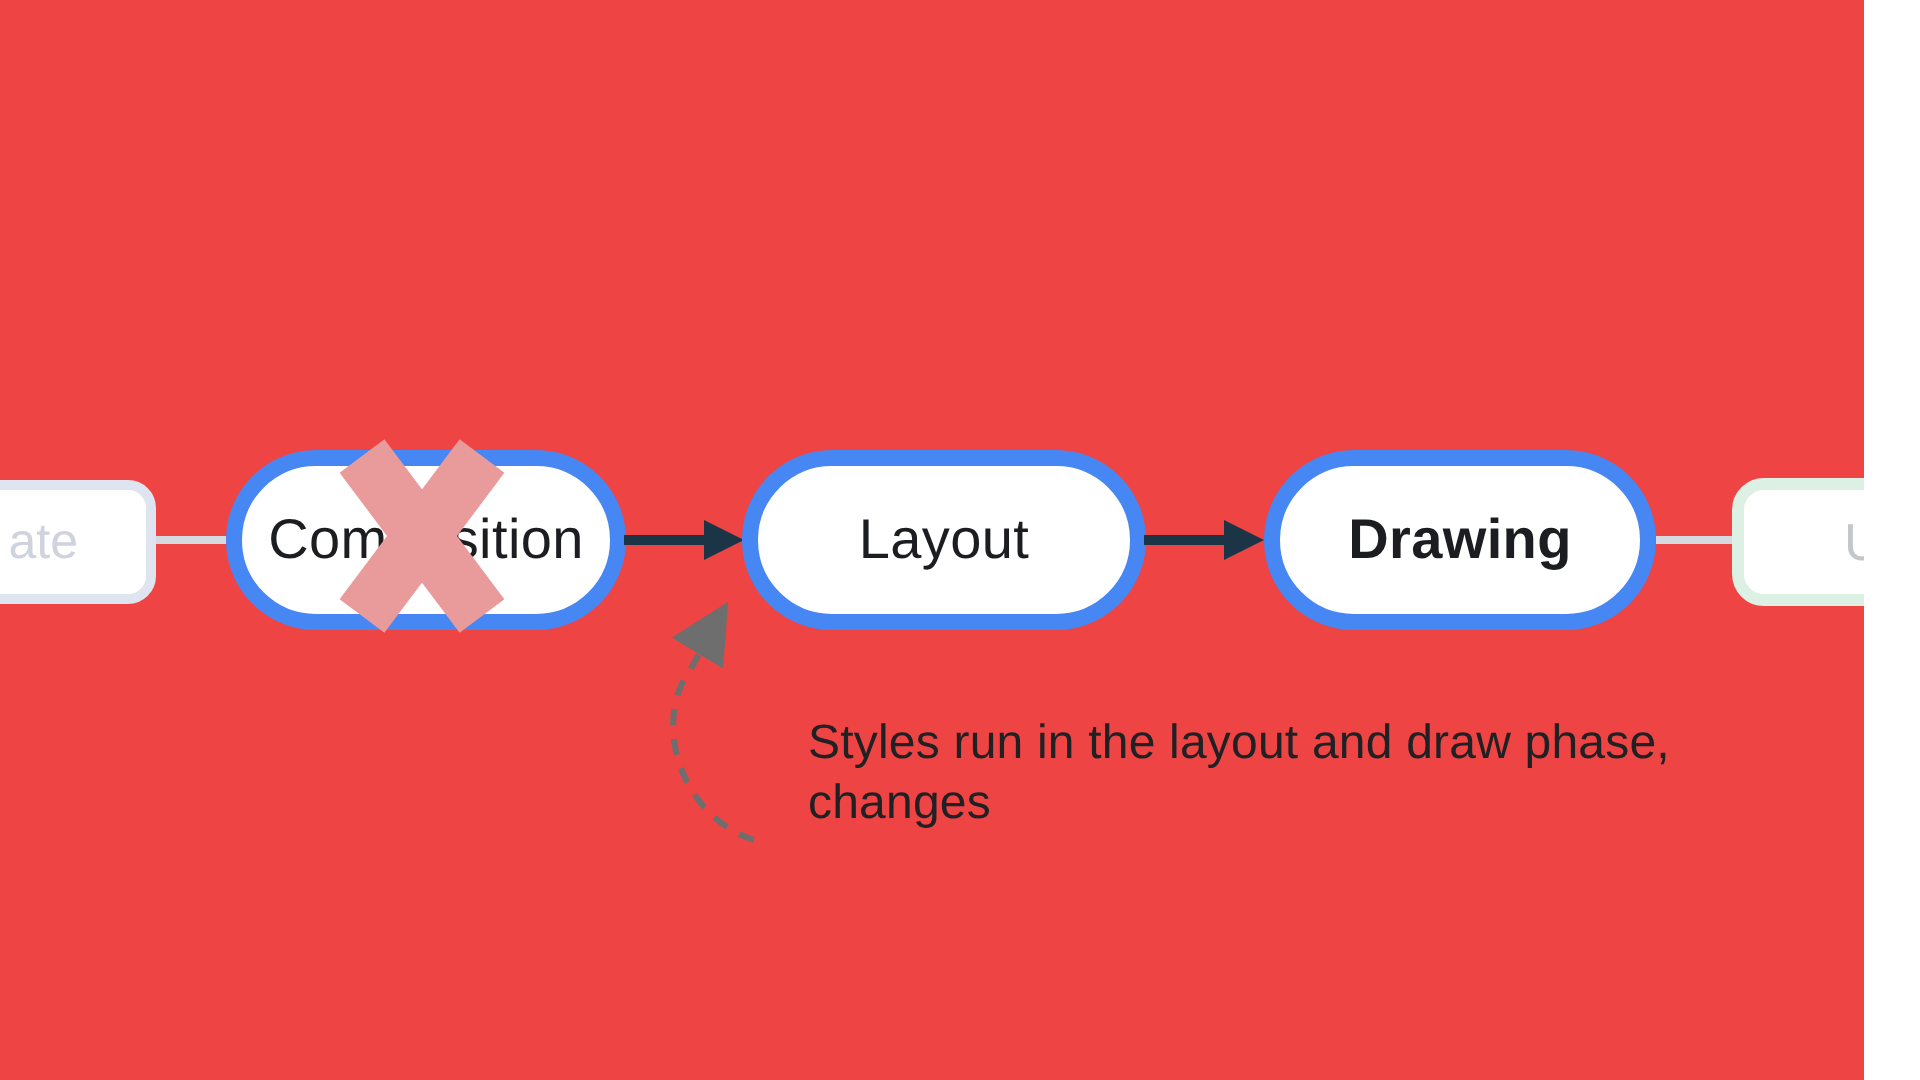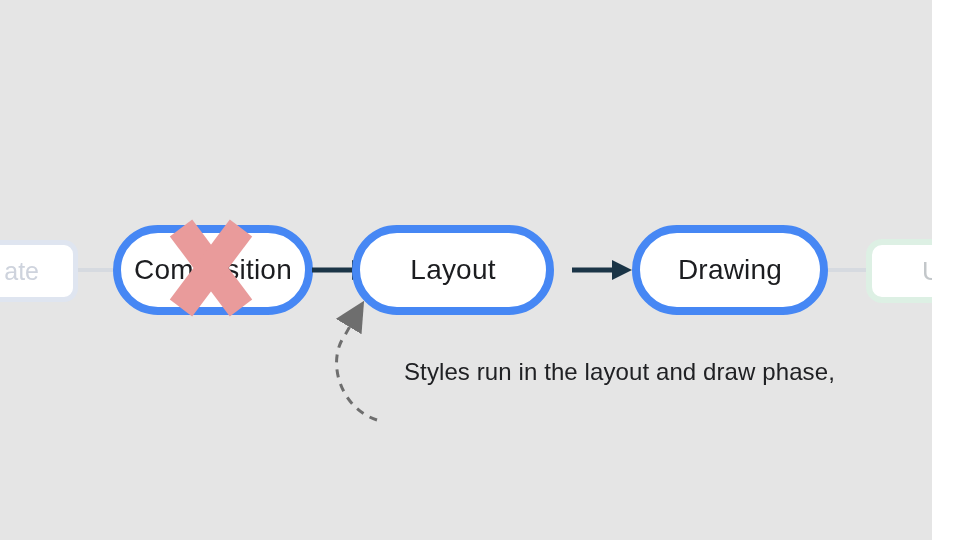--- a/index.html
+++ b/index.html
@@ -5,43 +5,43 @@
   html, body {
     margin: 0;
     padding: 0;
     background: #ffffff;
     font-family: "Liberation Sans", sans-serif;
   }
   #screen {
     position: relative;
     width: 932px;
     height: 540px;
-    background: #e5e5e5;
+    background: #ef4444;
     overflow: hidden;
   }
   .node {
     position: absolute;
     box-sizing: border-box;
     background: #ffffff;
     display: flex;
     align-items: center;
     justify-content: center;
   }
   .node-main {
     top: 225px;
     height: 90px;
     border: 8px solid #4687f4;
     border-radius: 45px;
     font-size: 28px;
     color: #1c1d20;
     letter-spacing: 0.2px;
   }
   .node-composition { left: 113px; width: 200px; }
-  .node-layout      { left: 352px; width: 202px; }
-  .node-drawing     { left: 632px; width: 196px; }
+  .node-layout      { left: 371px; width: 202px; }
+  .node-drawing     { left: 632px; width: 196px; font-weight: bold; }
 
   .node-faded-left {
     left: -100px;
     top: 240px;
     width: 178px;
     height: 62px;
     border: 5px solid #dfe5f0;
     border-radius: 14px;
     justify-content: flex-end;
     padding-right: 34px;
@@ -147,15 +147,16 @@
     <defs>
       <marker id="dash-head" markerWidth="11" markerHeight="10" refX="8" refY="5" orient="auto">
         <path d="M0,0 L10,5 L0,10 z" fill="#6e6e6e"></path>
       </marker>
     </defs>
     <path d="M 57 125 C 20 113, 6 66, 25 40 C 31 30, 35 21, 41 11" fill="none" stroke="#6e6e6e" stroke-width="3" stroke-dasharray="8 7" marker-end="url(#dash-head)"></path>
   </svg>
 
   <div class="annotation">
     <div>Styles run in the layout and draw phase,</div>
+    <div>changes</div>
   </div>
 
 </div>
 
 </body></html>

